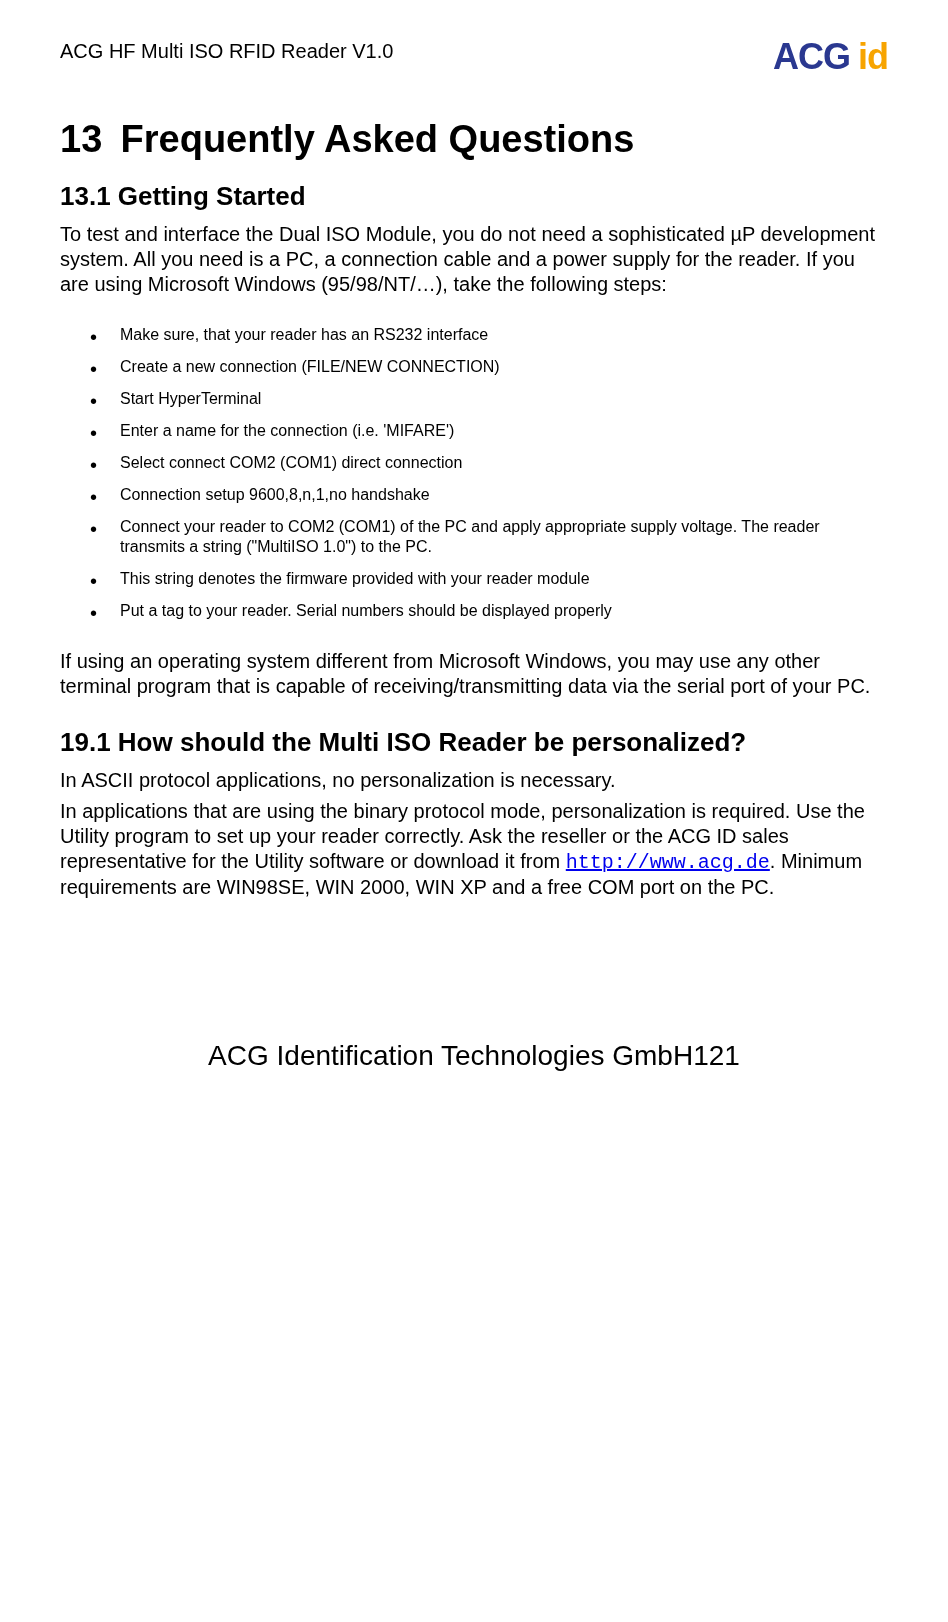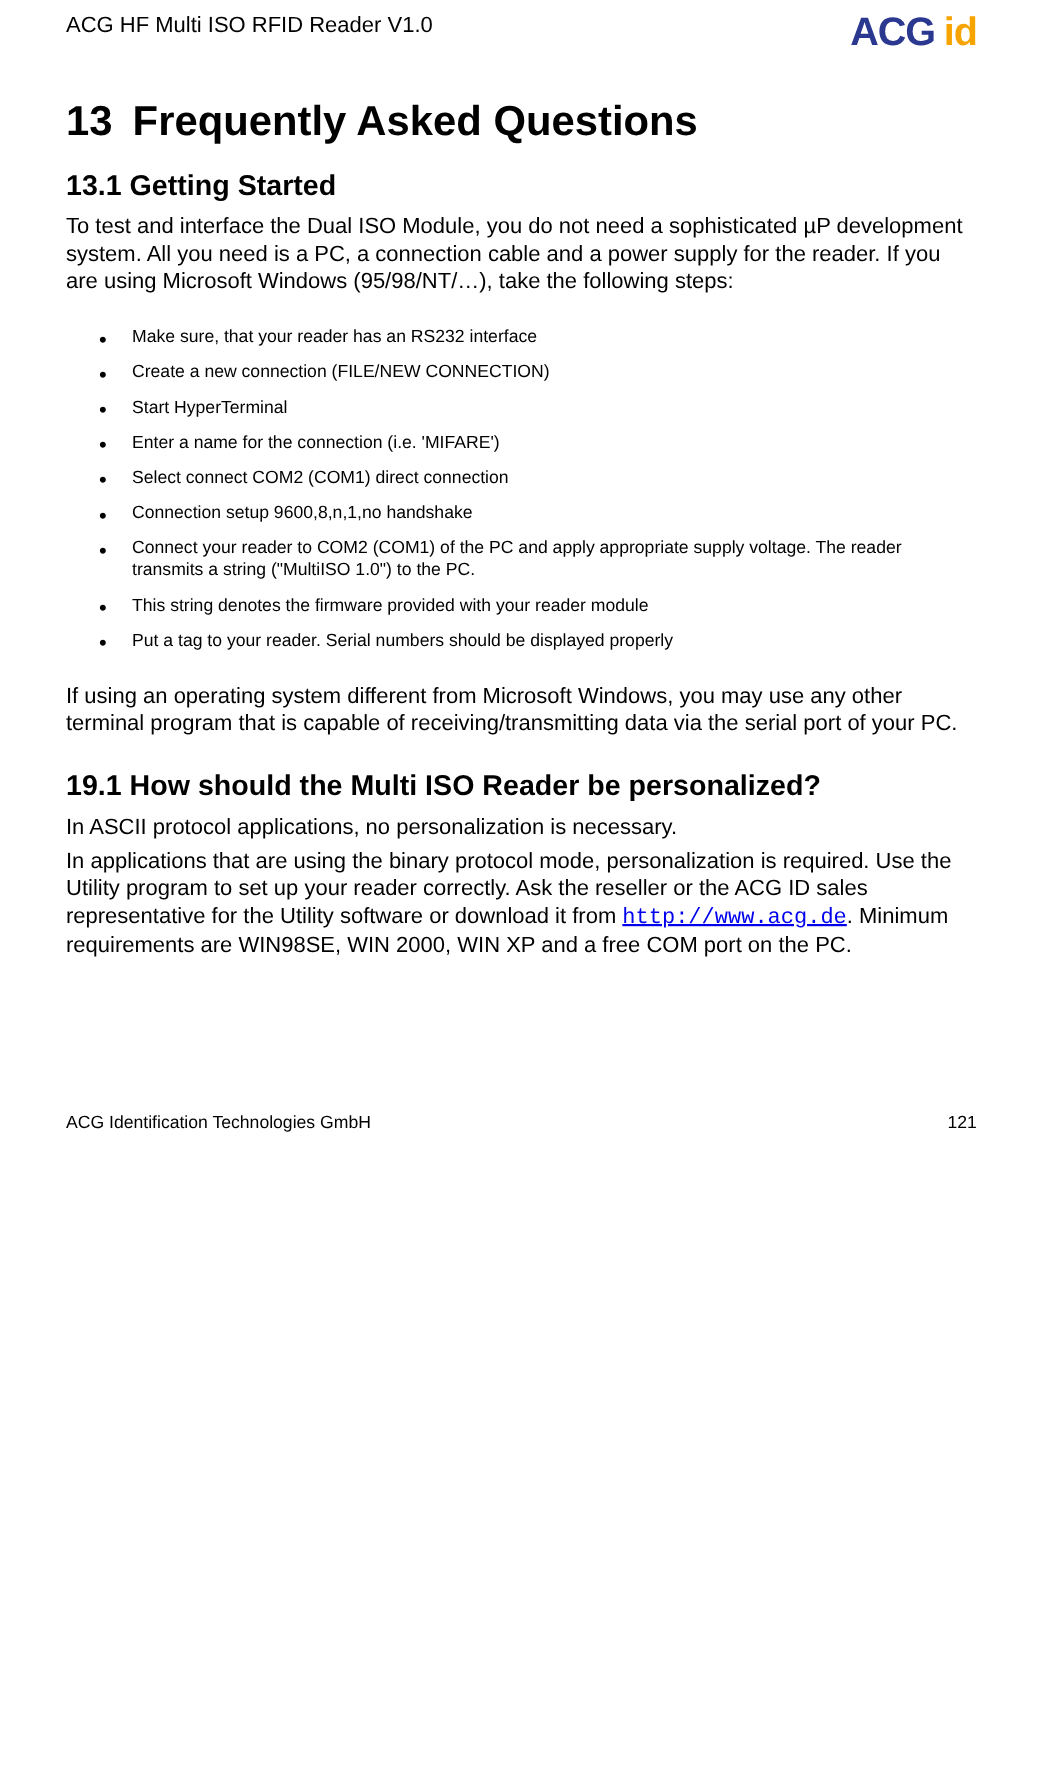--- a/index.html
+++ b/index.html
@@ -4,21 +4,21 @@
 <style>
   body {
     margin: 0;
     padding: 0;
     font-family: Arial, Helvetica, sans-serif;
     background: #fff;
     color: #000;
     width: 948px;
   }
   .page {
-    padding: 8px 60px 40px 60px;
+    padding: 36px 60px 40px 60px;
     box-sizing: border-box;
   }
   .top-row {
     display: flex;
     justify-content: space-between;
     align-items: flex-start;
     margin-bottom: 40px;
   }
   .doc-title {
     font-size: 20px;
@@ -82,23 +82,23 @@
     top: 0;
     font-size: 20px;
   }
   .link {
     color: #0000ee;
     text-decoration: underline;
     font-family: Liberation Mono, monospace;
   }
   .footer-row {
     display: flex;
-    justify-content: space-between;
+    justify-content: center;
     margin-top: 140px;
-    font-size: 16px;
+    font-size: 28px;
   }
   .h2-spaced {
     margin-top: 30px;
     margin-bottom: 30px;
   }
 </style>
 </head>
 <body>
 
 <div class="page">

